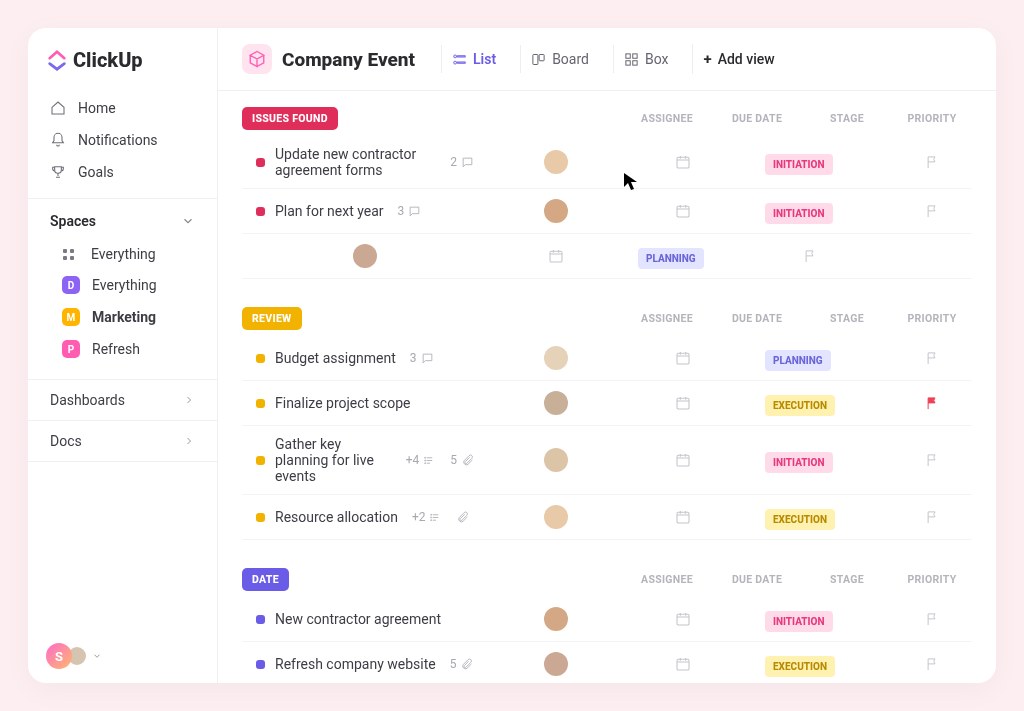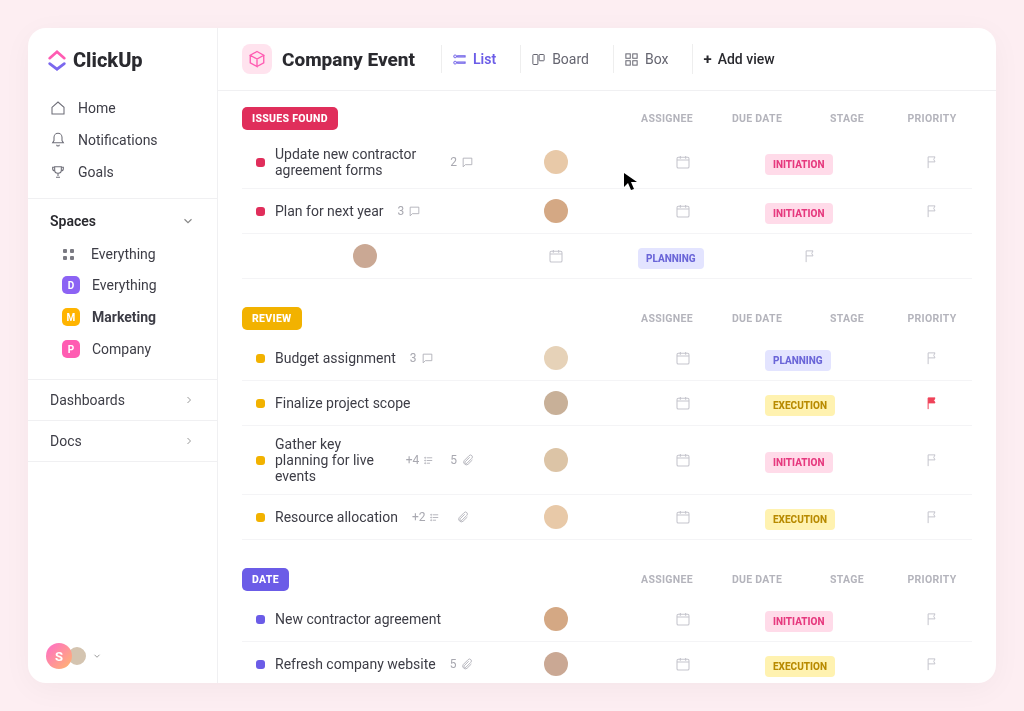--- a/index.html
+++ b/index.html
@@ -276,21 +276,21 @@
       <div class="space-item">
         <div class="space-badge" style="background:#8c63f4">D</div>
         <span>Everything</span>
       </div>
       <div class="space-item active">
         <div class="space-badge" style="background:#ffb400">M</div>
         <span>Marketing</span>
       </div>
       <div class="space-item">
         <div class="space-badge" style="background:#ff5cb2">P</div>
-        <span>Company</span>
+        <span>Refresh</span>
       </div>
     </div>
 
     <div class="simple-row">
       <span>Dashboards</span>
       <svg viewBox="0 0 24 24">
           <path d="M9 6l6 6-6 6"></path>
         </svg>
     </div>
     <div class="simple-row">

